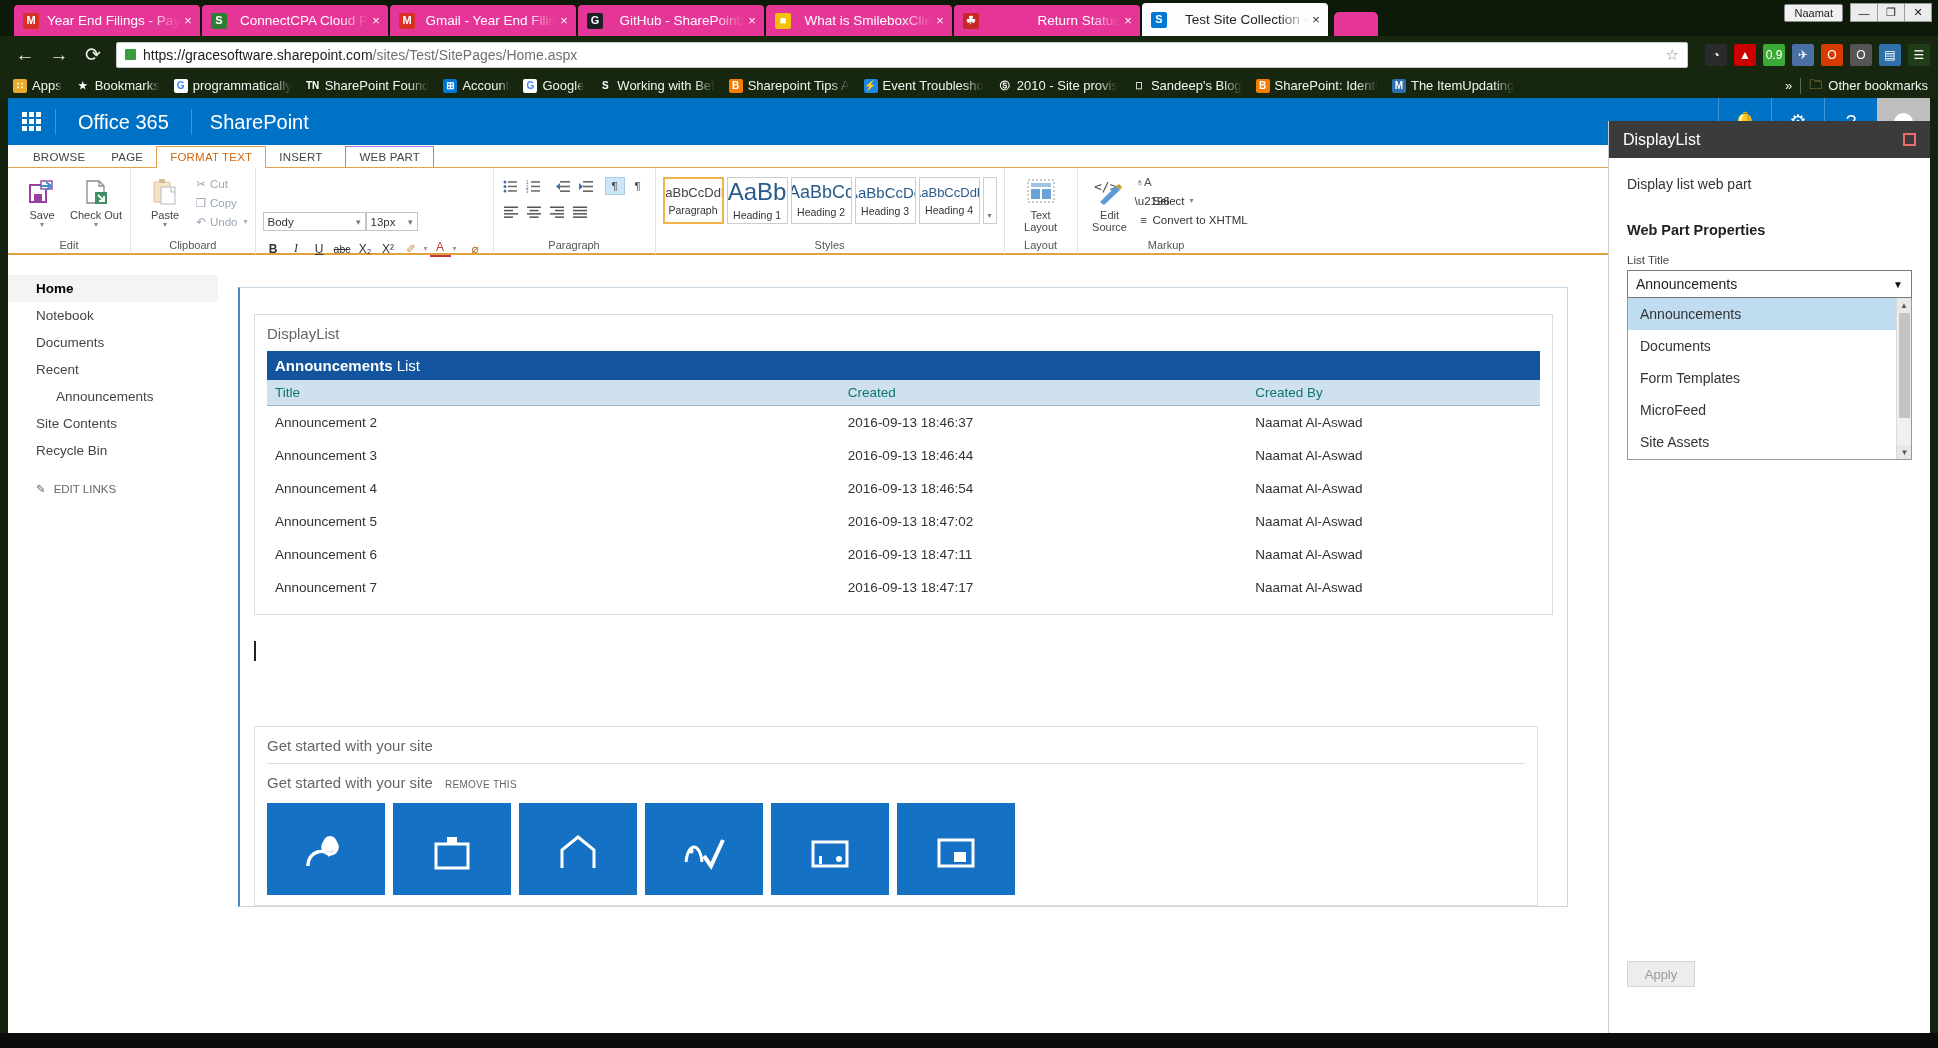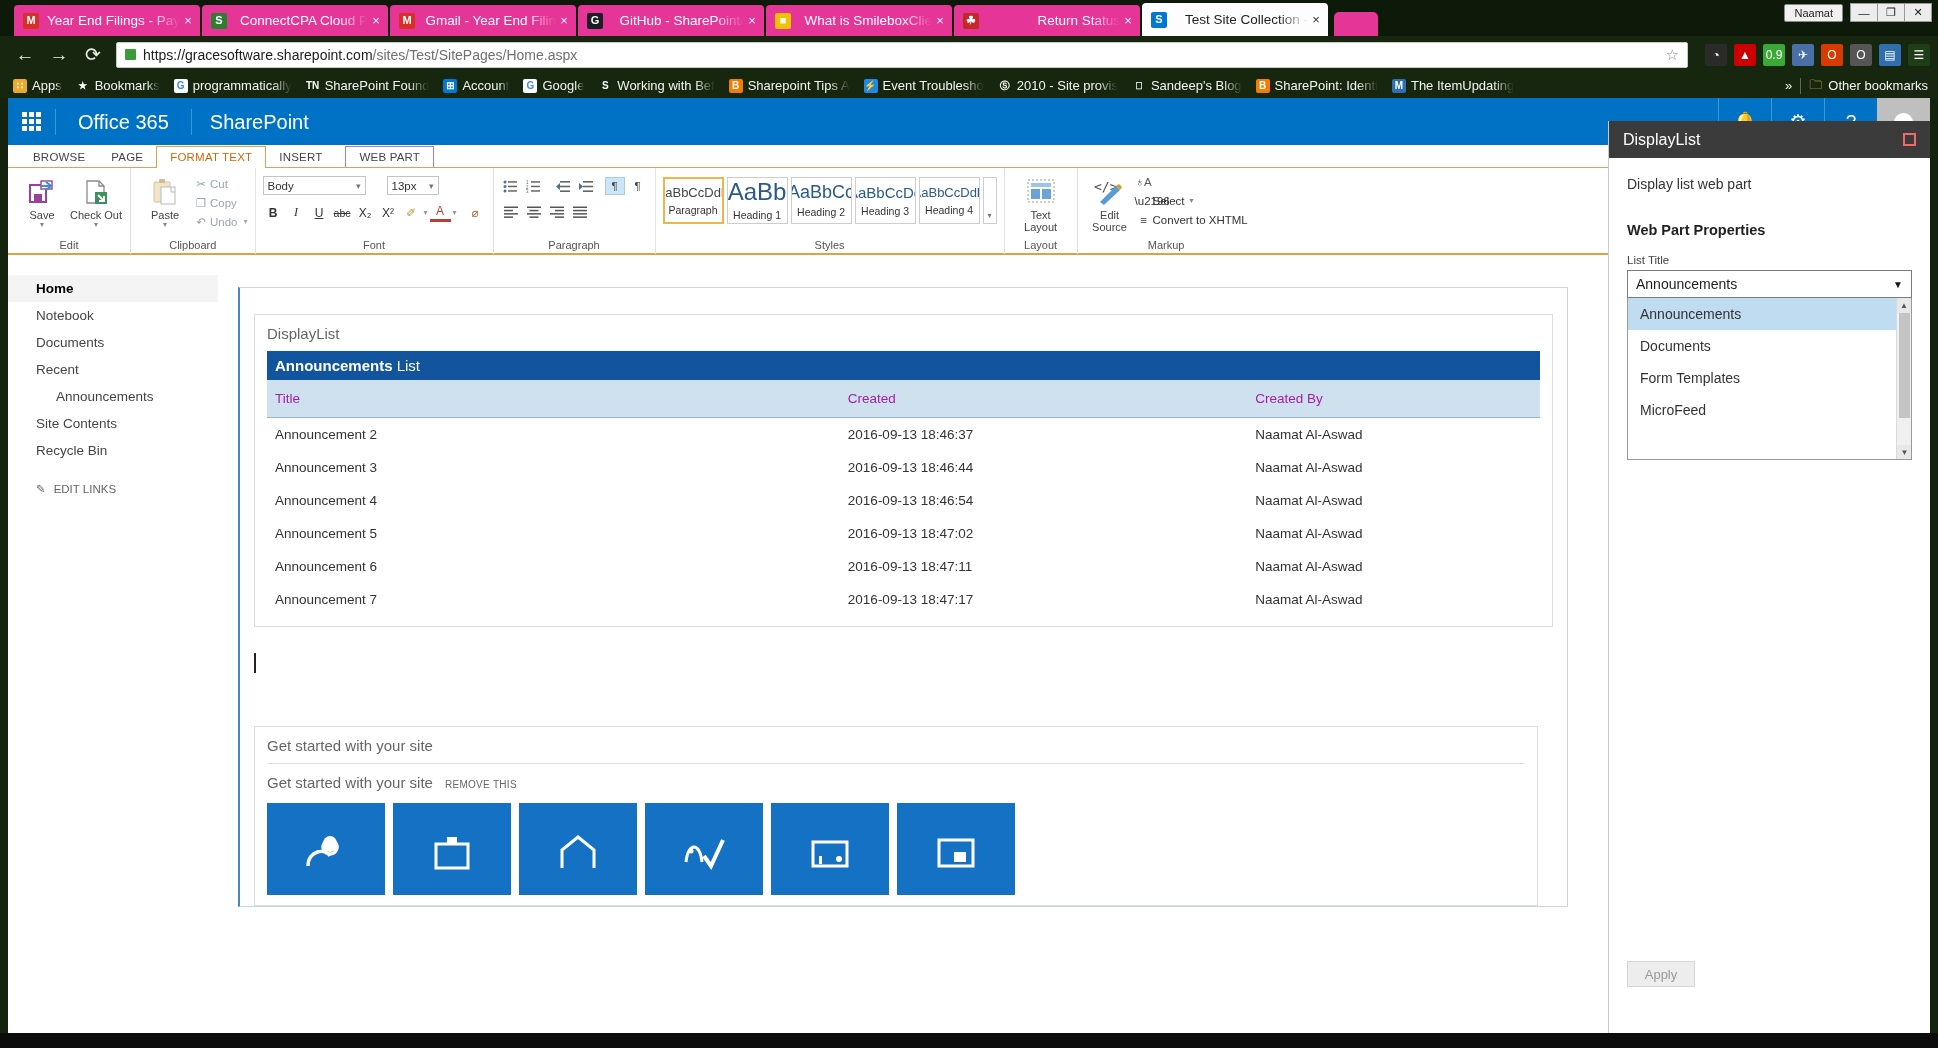--- a/index.html
+++ b/index.html
@@ -373,22 +373,22 @@
     color: #fff;
     font-size: 15px;
     padding: 6px 8px;
   }
   #list-header b { font-weight: bold; }
   table#list-table { width: 100%; border-collapse: collapse; font-size: 13.5px; }
   table#list-table th {
     background: #cfe0ef;
     text-align: left;
     font-weight: normal;
-    color: #a21caf;
-    padding: 11px 8px;
+    color: #0f766e;
+    padding: 5px 8px;
     border-bottom: 1px solid #9ab4cc;
   }
   table#list-table td { padding: 9px 8px; color: #333; }
   .col-title { width: 45%; }
   .col-created { width: 32%; }
   #editor-caret {
     margin: 26px 0 0 14px;
     width: 2px; height: 20px; background: #222;
   }
   #gs-wp {
@@ -719,21 +719,21 @@
               <span>Undo</span>
               <span style="font-size:8px;margin-left:6px;color:#aaa;">▾</span>
             </div>
           </div>
         </div>
         <div class="glabel">Clipboard</div>
       </div>
 
       <div class="rgroup" style="padding-top:8px;">
         <div class="gcontent" style="flex-direction:column;gap:7px;">
-          <div style="display:flex;gap:21px;">
+          <div style="display:flex;gap:0;margin-top:36px;">
             <div class="fontsel">
               <span>Body</span>
               <span class="cv">▾</span>
             </div>
             <div class="fontsel" style="width:52px;">
               <span>13px</span>
               <span class="cv">▾</span>
             </div>
           </div>
           <div style="display:flex;align-items:center;gap:2px;">
@@ -1048,20 +1048,21 @@
         <div id="pp-select">
           <span>Announcements</span>
           <span class="ch">▼</span>
         </div>
         <div id="pp-dropdown">
           <div id="dd-options">
                 <div class="ddopt sel">Announcements</div>
                 <div class="ddopt">Documents</div>
                 <div class="ddopt">Form Templates</div>
                 <div class="ddopt">MicroFeed</div>
+                <div class="ddopt">Site Assets</div>
               </div>
           <div id="dd-scroll">
             <div class="arr">▲</div>
             <div class="thumb"></div>
             <div class="arr" style="position:absolute;bottom:0;width:15px;">▼</div>
           </div>
         </div>
       </div>
       <div id="apply-btn">Apply</div>
     </div>

